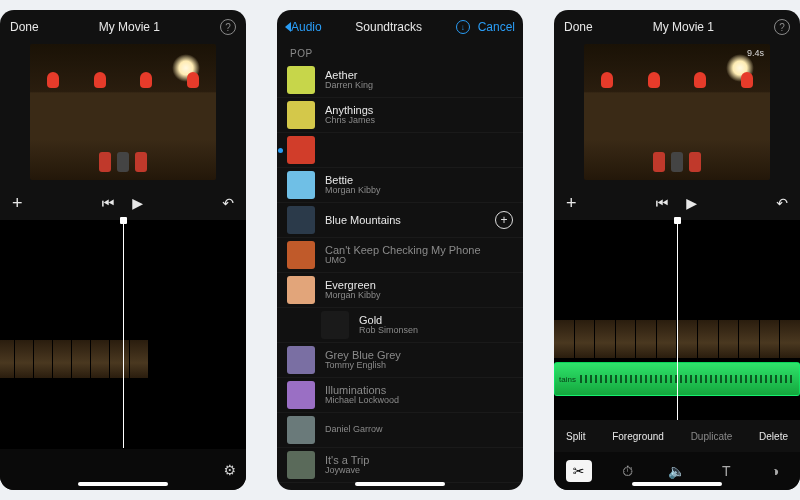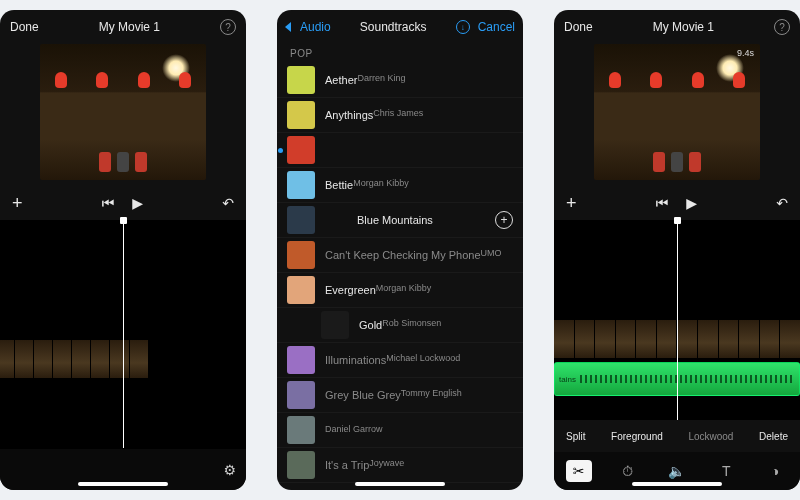--- a/index.html
+++ b/index.html
@@ -13,21 +13,21 @@
     --selected:#0a84ff;
   }
   *{box-sizing:border-box;font-family:-apple-system,"Helvetica Neue",Helvetica,Arial,sans-serif;}
   body{margin:0;background:#eef1f4;}
   .stage{width:800px;height:500px;margin:0 auto;display:flex;justify-content:space-between;align-items:center;}
   .phone{width:246px;height:480px;background:var(--bg);border-radius:14px;overflow:hidden;position:relative;display:flex;flex-direction:column;}
   
   .topbar{height:34px;display:flex;align-items:center;justify-content:space-between;padding:8px 10px;color:var(--text);font-size:12px;}
   .topbar .title{font-weight:500;}
   .help{display:inline-flex;width:16px;height:16px;border:1px solid var(--muted);border-radius:50%;align-items:center;justify-content:center;font-size:10px;color:var(--muted);}
-  .preview{margin:0 40px 6px;height:136px;background:#a21caf;border-radius:2px;position:relative;overflow:hidden;display:flex;}
+  .preview{margin:0 30px 6px;height:136px;background:#a21caf;border-radius:2px;position:relative;overflow:hidden;display:flex;}
   
   .scene{flex:1;background:linear-gradient(180deg,#1a1206 0%,#2a1d0e 35%,#3a2a16 36%,#3a2a16 70%,#231709 100%);}
   .lanterns{position:absolute;top:28px;left:0;right:0;display:flex;justify-content:space-around;}
   .lantern{width:12px;height:16px;border-radius:6px 6px 4px 4px;background:#e63b2a;}
   .glow{position:absolute;top:10px;right:16px;width:28px;height:28px;border-radius:50%;background:radial-gradient(circle,#fff8e1 0%,#ffecb3 35%,rgba(0,0,0,0) 70%);}
   .people{position:absolute;bottom:8px;left:0;right:0;display:flex;justify-content:center;gap:6px;}
   .person{width:12px;height:20px;background:#c0392b;border-radius:3px;}
   .person.alt{background:#444;}
   .duration{position:absolute;top:4px;right:6px;font-size:9px;color:#ddd;}
   .playbar{height:34px;display:flex;align-items:center;justify-content:space-between;padding:0 12px;color:var(--text);}
@@ -51,30 +51,30 @@
   .ctx span{color:var(--muted);}
   .ctx span.active{color:var(--text);}
   .tools{height:38px;display:flex;justify-content:space-around;align-items:center;background:#0a0a0a;}
   .tool{width:26px;height:22px;display:flex;align-items:center;justify-content:center;border-radius:4px;}
   .tool.sel{background:#f5f5f5;color:#000;}
   .tool span{color:#aaa;font-size:14px;}
   .tool.sel span{color:#000;}
   
   .nav{height:34px;display:flex;align-items:center;justify-content:space-between;padding:0 8px;color:var(--blue);font-size:12px;}
   .nav .mid{color:var(--text);font-weight:500;}
-  .back{display:flex;align-items:center;gap:9px;}
+  .back{display:flex;align-items:center;gap:0;}
   .chev-l{width:0;height:0;border-right:6px solid var(--blue);border-top:5px solid transparent;border-bottom:5px solid transparent;}
   .dl{width:14px;height:14px;border:1.2px solid var(--blue);border-radius:50%;display:inline-flex;align-items:center;justify-content:center;}
   .dl::after{content:"↓";font-size:8px;color:var(--blue);}
   .shead{padding:4px 13px;font-size:10px;color:var(--muted);letter-spacing:0.5px;}
   .list{flex:1;overflow:hidden;}
   .row{display:flex;align-items:center;height:35px;padding:0 10px;border-bottom:1px solid rgba(255,255,255,0.04);}
   .row.dim .t1,.row.dim .t2{color:var(--muted);}
   .art{width:28px;height:28px;border-radius:3px;margin-right:10px;flex-shrink:0;}
-  .meta{flex:1;display:flex;flex-direction:row;line-height:1.1;}
+  .meta{flex:1;display:flex;flex-direction:column;line-height:1.1;}
   .t1{font-size:11px;color:var(--text);}
   .t2{font-size:9px;color:var(--muted);}
   .add{width:18px;height:18px;border:1.2px solid #ddd;border-radius:50%;display:flex;align-items:center;justify-content:center;color:#ddd;font-size:12px;line-height:1;}
   .dot{position:absolute;left:1px;width:5px;height:5px;border-radius:50%;background:var(--blue);}
 </style>
 </head>
 <body>
 
 <div class="stage">
 
@@ -158,21 +158,21 @@
           <div class="dot"></div>
           <div class="art" style="background: rgb(209, 61, 42);"></div>
         </div>
         <div class="row" style="position: relative;">
           <div class="art" style="background: rgb(111, 191, 230);"></div>
           <div class="meta">
             <div class="t1">Bettie</div>
             <div class="t2">Morgan Kibby</div>
           </div>
         </div>
-        <div class="row" style="position: relative; gap: 32px;">
+        <div class="row" style="position: relative;">
           <div class="art" style="background: rgb(43, 58, 74);"></div>
           <div class="meta">
             <div class="t1">Blue Mountains</div>
           </div>
           <div class="add">+</div>
         </div>
         <div class="row dim" style="position: relative;">
           <div class="art" style="background: rgb(192, 90, 42);"></div>
           <div class="meta">
             <div class="t1">Can't Keep Checking My Phone</div>
@@ -187,31 +187,31 @@
           </div>
         </div>
         <div class="row" style="position: relative; padding-left: 44px;">
           <div class="art" style="background: rgb(26, 26, 26);"></div>
           <div class="meta">
             <div class="t1">Gold</div>
             <div class="t2">Rob Simonsen</div>
           </div>
         </div>
         <div class="row dim" style="position: relative;">
+          <div class="art" style="background: rgb(122, 111, 163);"></div>
+          <div class="meta">
+            <div class="t1">Grey Blue Grey</div>
+            <div class="t2">Tommy English</div>
+          </div>
+        </div>
+        <div class="row dim" style="position: relative;">
           <div class="art" style="background: rgb(154, 111, 196);"></div>
           <div class="meta">
             <div class="t1">Illuminations</div>
             <div class="t2">Michael Lockwood</div>
-          </div>
-        </div>
-        <div class="row dim" style="position: relative;">
-          <div class="art" style="background: rgb(122, 111, 163);"></div>
-          <div class="meta">
-            <div class="t1">Grey Blue Grey</div>
-            <div class="t2">Tommy English</div>
           </div>
         </div>
         <div class="row dim" style="position: relative;">
           <div class="art" style="background: rgb(106, 122, 122);"></div>
           <div class="meta">
             <div class="t2">Daniel Garrow</div>
           </div>
         </div>
         <div class="row dim" style="position: relative;">
           <div class="art" style="background: rgb(90, 106, 90);"></div>
@@ -271,21 +271,21 @@
       </div>
       <div class="audio-track">
         <span class="lbl">tains</span>
         <div class="wave"></div>
       </div>
       <div class="head"></div>
     </div>
     <div class="ctx">
       <span class="active">Split</span>
       <span class="active">Foreground</span>
-      <span>Lockwood</span>
+      <span>Duplicate</span>
       <span class="active">Delete</span>
     </div>
     <div class="tools">
       <div class="tool sel">
           <span>✂</span>
         </div>
       <div class="tool">
           <span>⏱</span>
         </div>
       <div class="tool">

